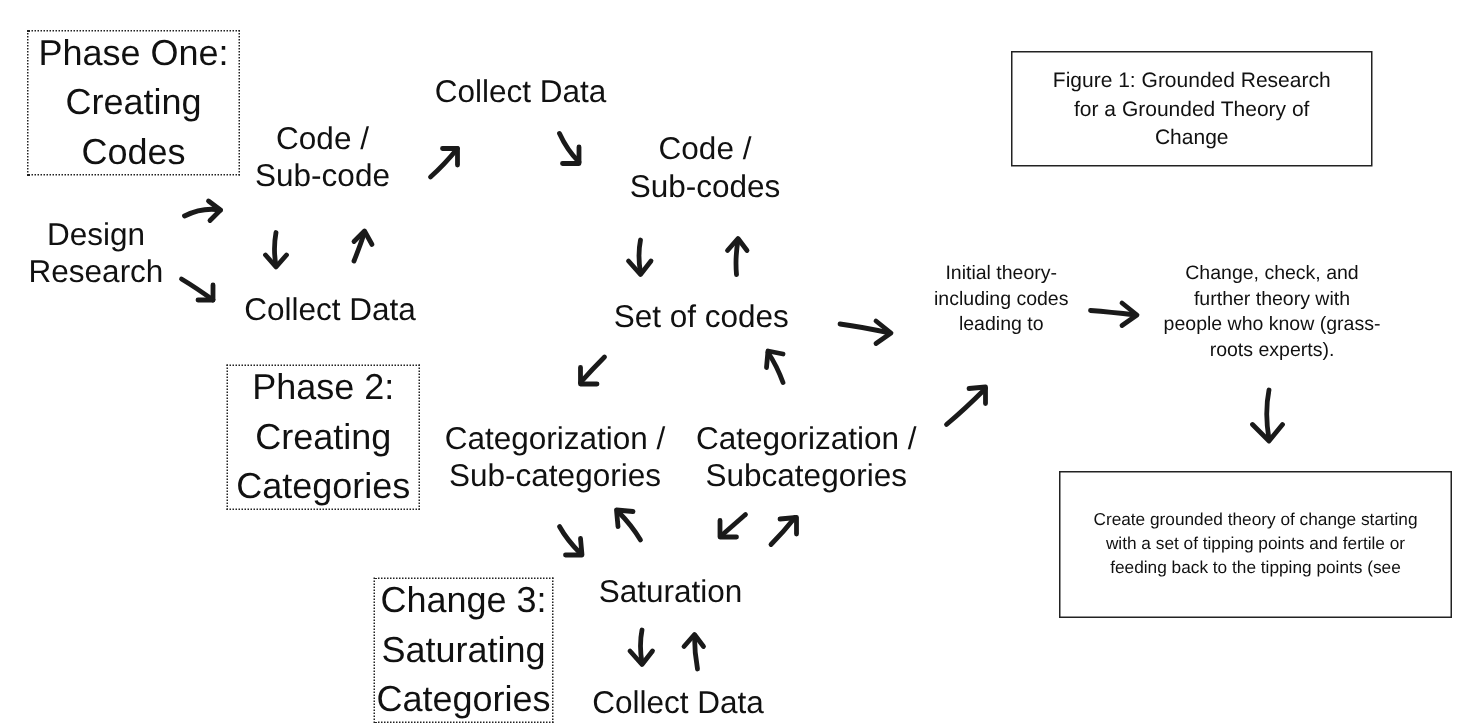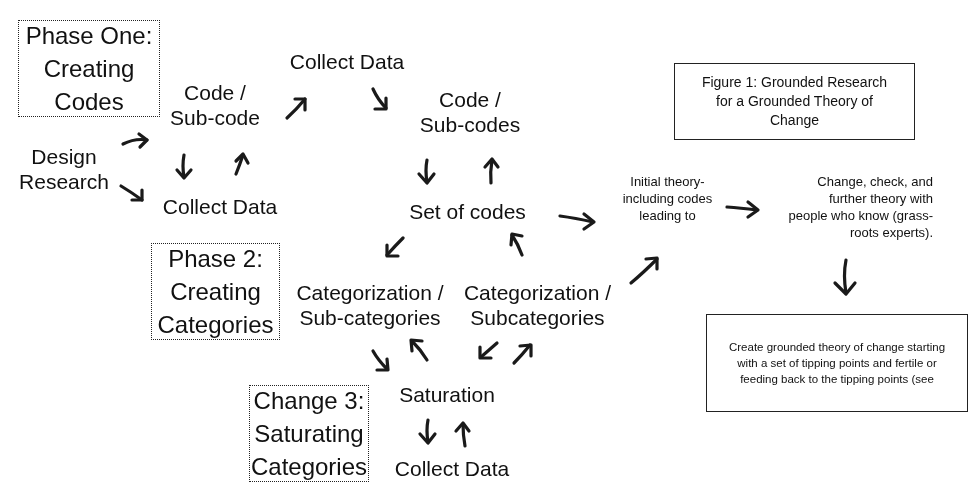--- a/index.html
+++ b/index.html
@@ -37,21 +37,21 @@
   </div>
 </div>
 <div class="phase" style="left:249px; top:385px; width:120px; height:97px;">
   <div>
     <span class="line">Change 3:</span>
     <span class="line">Saturating</span>
     <span class="line">Categories</span>
   </div>
 </div>
 
-<div class="solid fig" style="left:674px; top:34px; width:241px; height:77px;margin-top:29px;">
+<div class="solid fig" style="left:674px; top:34px; width:241px; height:77px;">
   <div>
     <span class="line">Figure 1: Grounded Research</span>
     <span class="line">for a Grounded Theory of</span>
     <span class="line">Change</span>
   </div>
 </div>
 
 <div class="solid final" style="left:706px; top:314px; width:262px; height:98px;">
   <div>
     <span class="line">Create grounded theory of change starting</span>
@@ -93,21 +93,21 @@
   <span class="line">Saturation</span>
 </div>
 <div class="node big" style="left:387px; top:456px; width:130px;">
   <span class="line">Collect Data</span>
 </div>
 <div class="node small" style="left:600px; top:174px; width:135px;">
   <span class="line">Initial theory-</span>
   <span class="line">including codes</span>
   <span class="line">leading to</span>
 </div>
-<div class="node small" style="left:763px; top:174px; width:170px;text-align:right;">
+<div class="node small" style="left:763px; top:174px; width:170px;">
   <span class="line">Change, check, and</span>
   <span class="line">further theory with</span>
   <span class="line">people who know (grass-</span>
   <span class="line">roots experts).</span>
 </div>
 
 <svg class="arrows" width="973" height="485">
 
   <g class="arrow">
     <path d="M123,144 Q135,138 147,140"></path>

